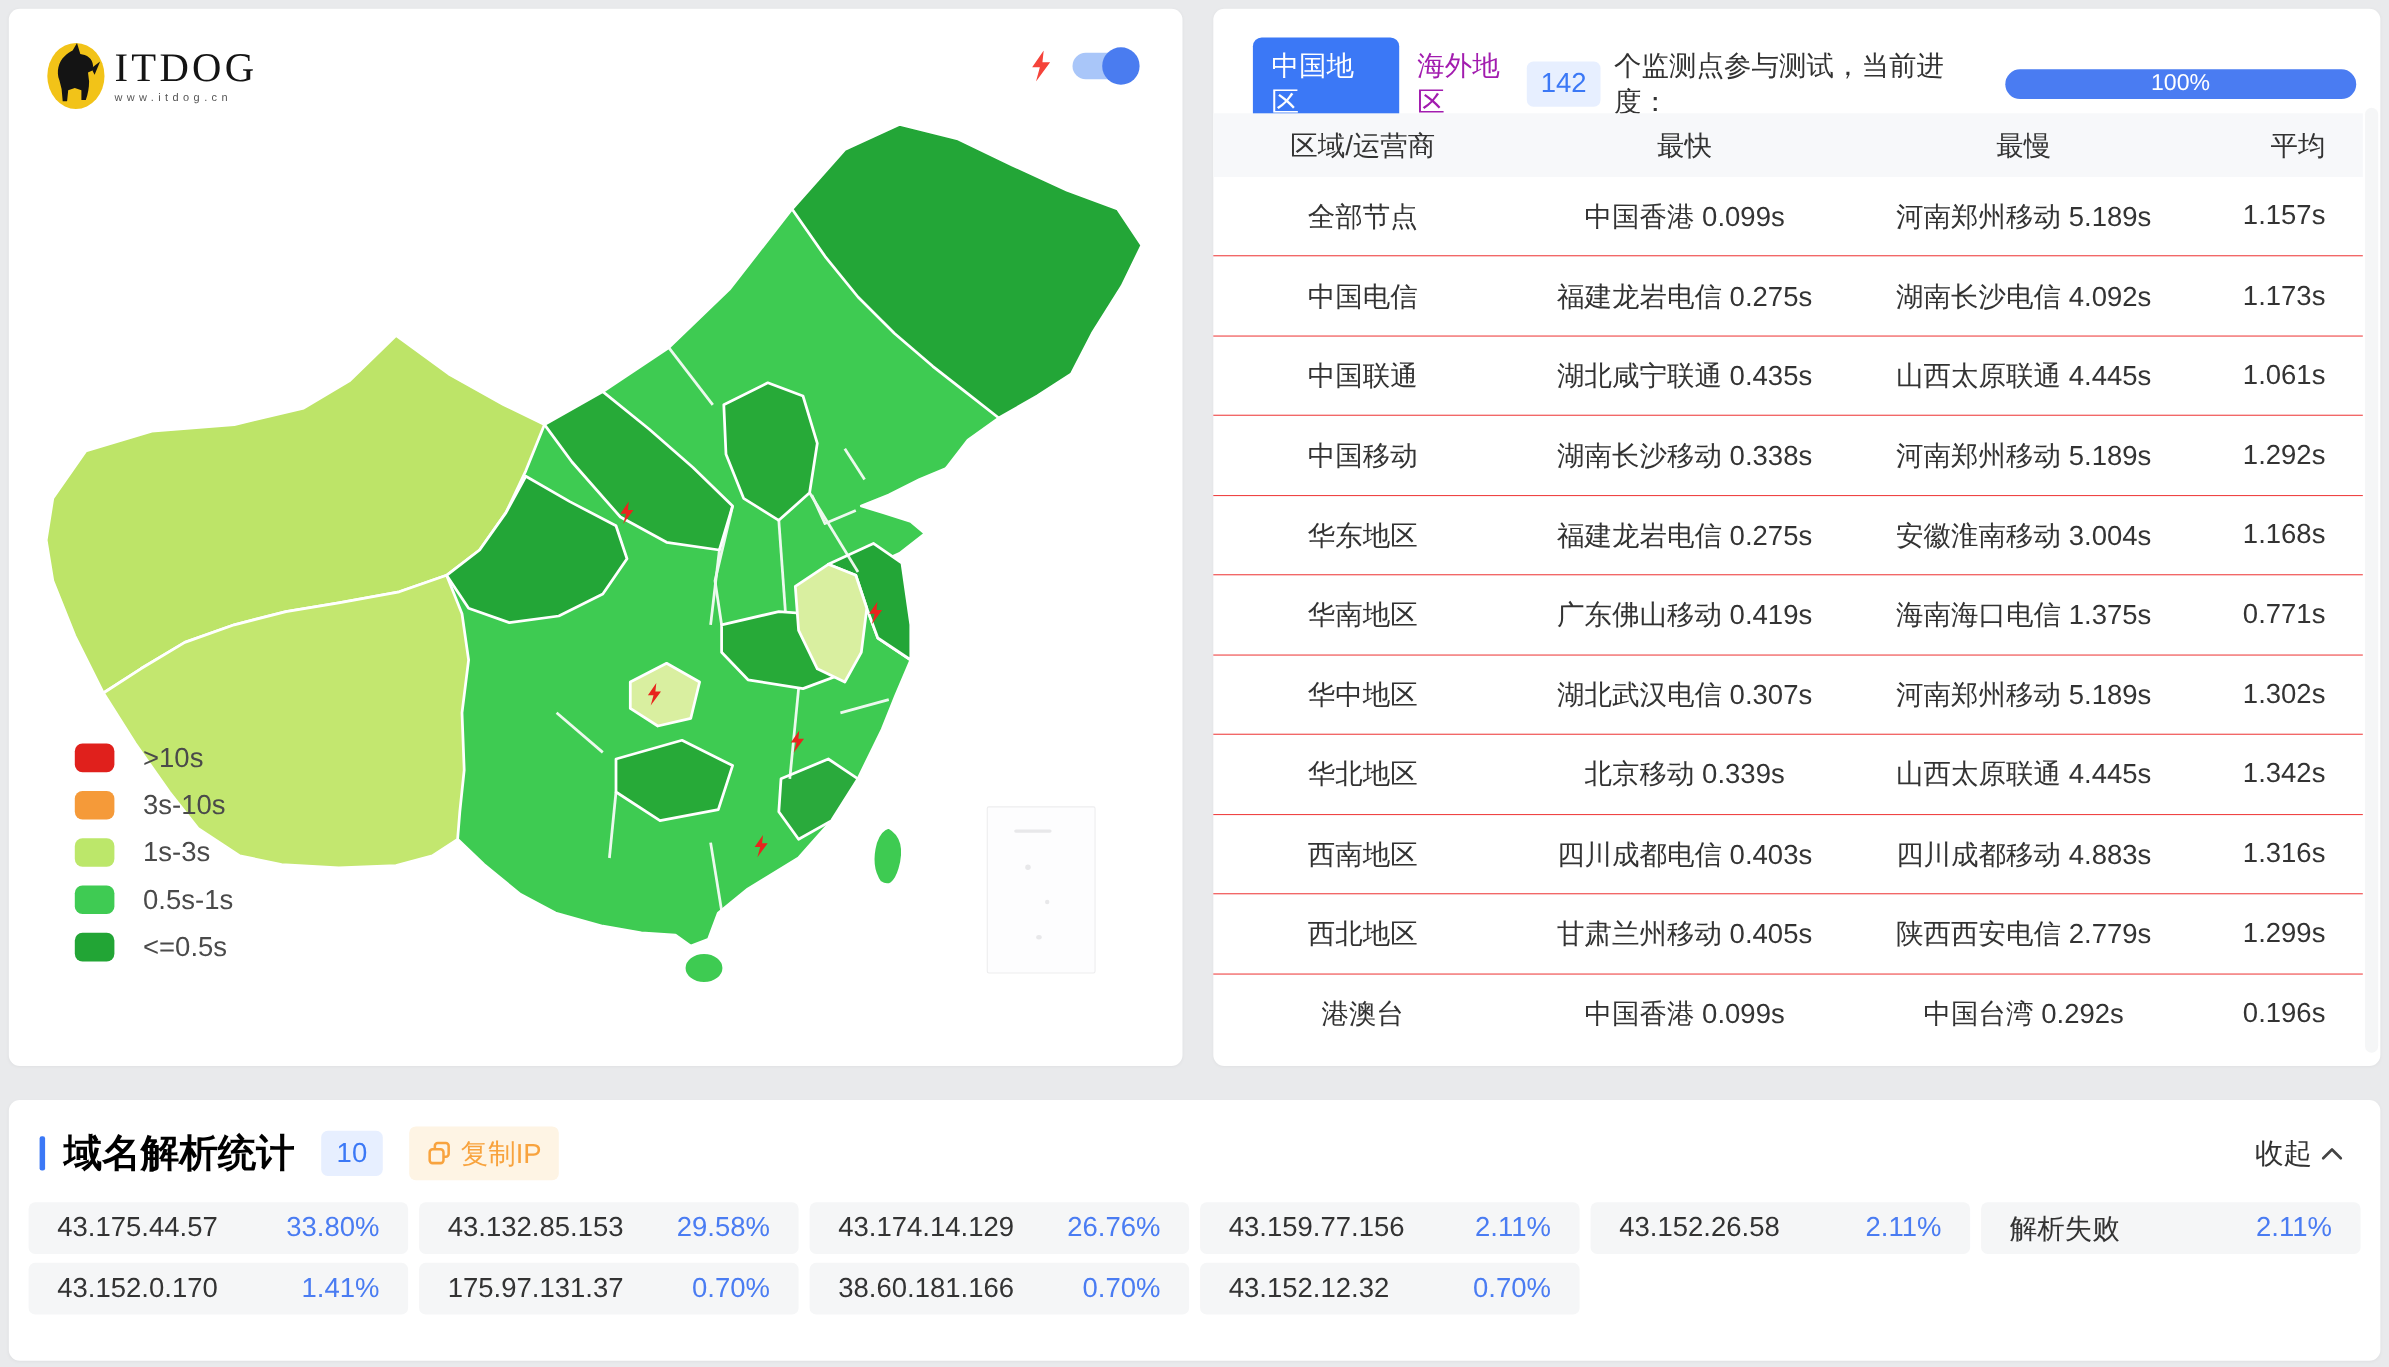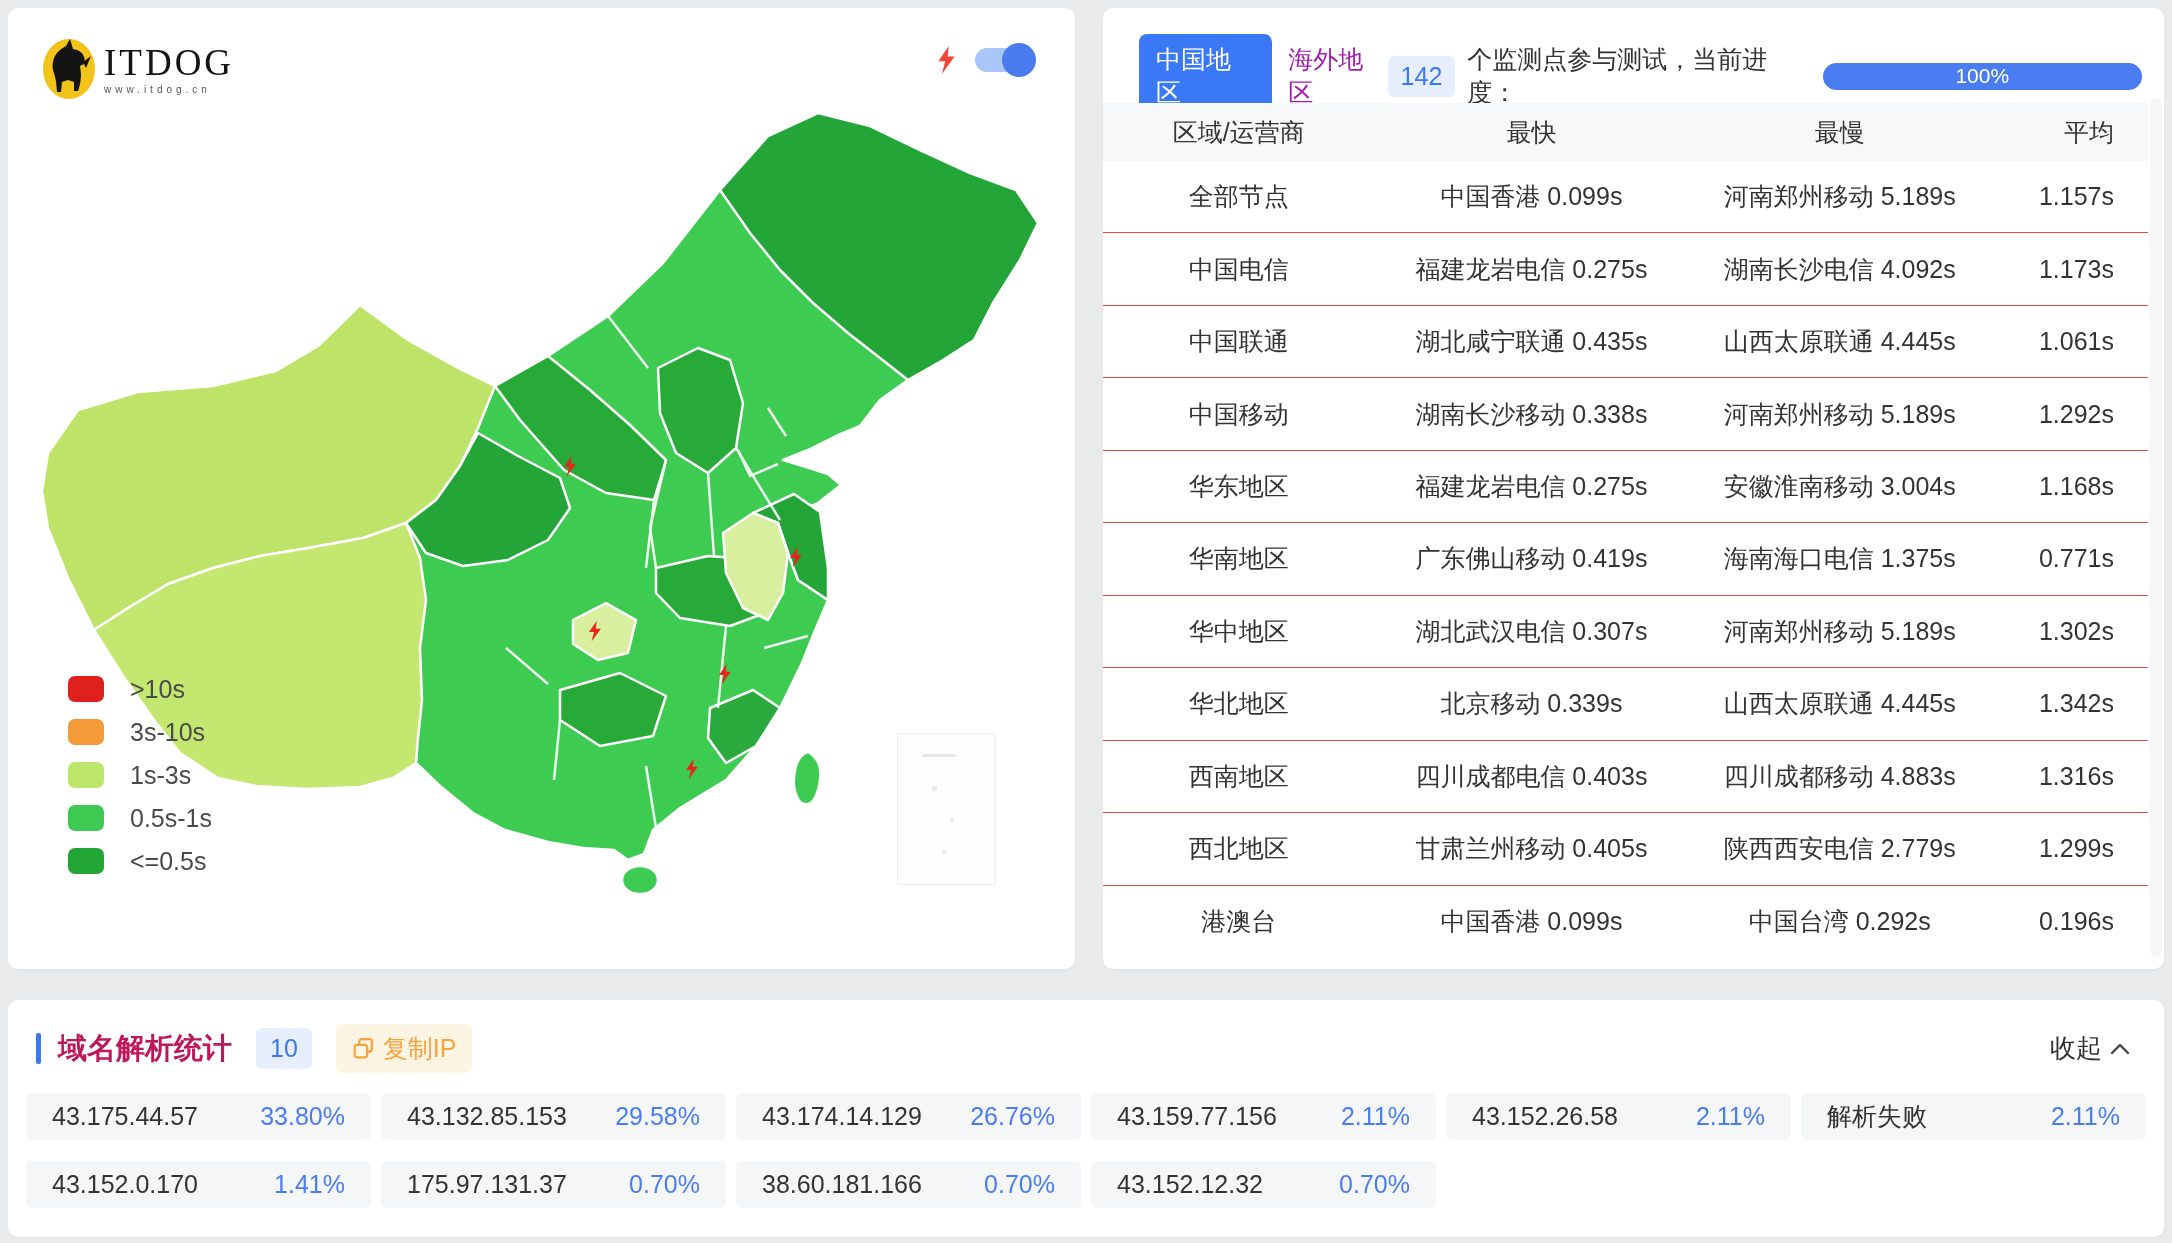--- a/index.html
+++ b/index.html
@@ -48,27 +48,27 @@
   .c1 { width:26%; text-align:center; }
   .c2 { width:30%; text-align:center; }
   .c3 { width:29%; text-align:center; }
   .c4 { flex:1; text-align:right; padding-right:34px; }
   .scroll-strip { position:absolute; right:2px; top:90px; bottom:12px; width:12px; background:#f5f6f7; border-radius:6px; }
 
   
   #dns-panel { left:8px; top:1000px; width:2156px; height:237px; }
   .dns-header { display:flex; align-items:center; padding:24px 34px 16px 28px; }
   .accent-bar { width:5px; height:31px; background:#3b78f6; border-radius:2px; margin-right:17px; }
-  .dns-title { font-size:29px; font-weight:600; color:#be185d; }
+  .dns-title { font-size:35px; font-weight:600; color:#000000; }
   .dns-count { background:#e7efff; color:#3b78f6; font-size:25px; padding:6px 14px; border-radius:6px; margin-left:24px; }
   .copy-btn { display:flex; align-items:center; margin-left:24px; background:#fef4e4; color:#f8a33e; font-size:25px; padding:8px 16px; border-radius:6px; cursor:pointer; }
   .copy-btn svg { margin-right:8px; }
   .collapse { margin-left:auto; display:flex; align-items:center; font-size:26px; color:#333; cursor:pointer; }
   .collapse svg { margin-left:8px; }
-  .dns-grid { display:grid; grid-template-columns:repeat(6,1fr); gap:21px 10px; margin:4px 18px 0; }
+  .dns-grid { display:grid; grid-template-columns:repeat(6,1fr); gap:8px 10px; margin:4px 18px 0; }
   .ip-cell { background:#f5f6f7; border-radius:6px; height:47px; display:flex; align-items:center; justify-content:space-between; padding:0 26px; cursor:pointer; }
   .ip-label { font-size:25px; color:#333; }
   .ip-pct { font-size:25px; color:#4a7cf2; }
 </style>
 </head>
 <body>
 
 <div class="panel" id="map-panel">
 
   <div class="logo">

